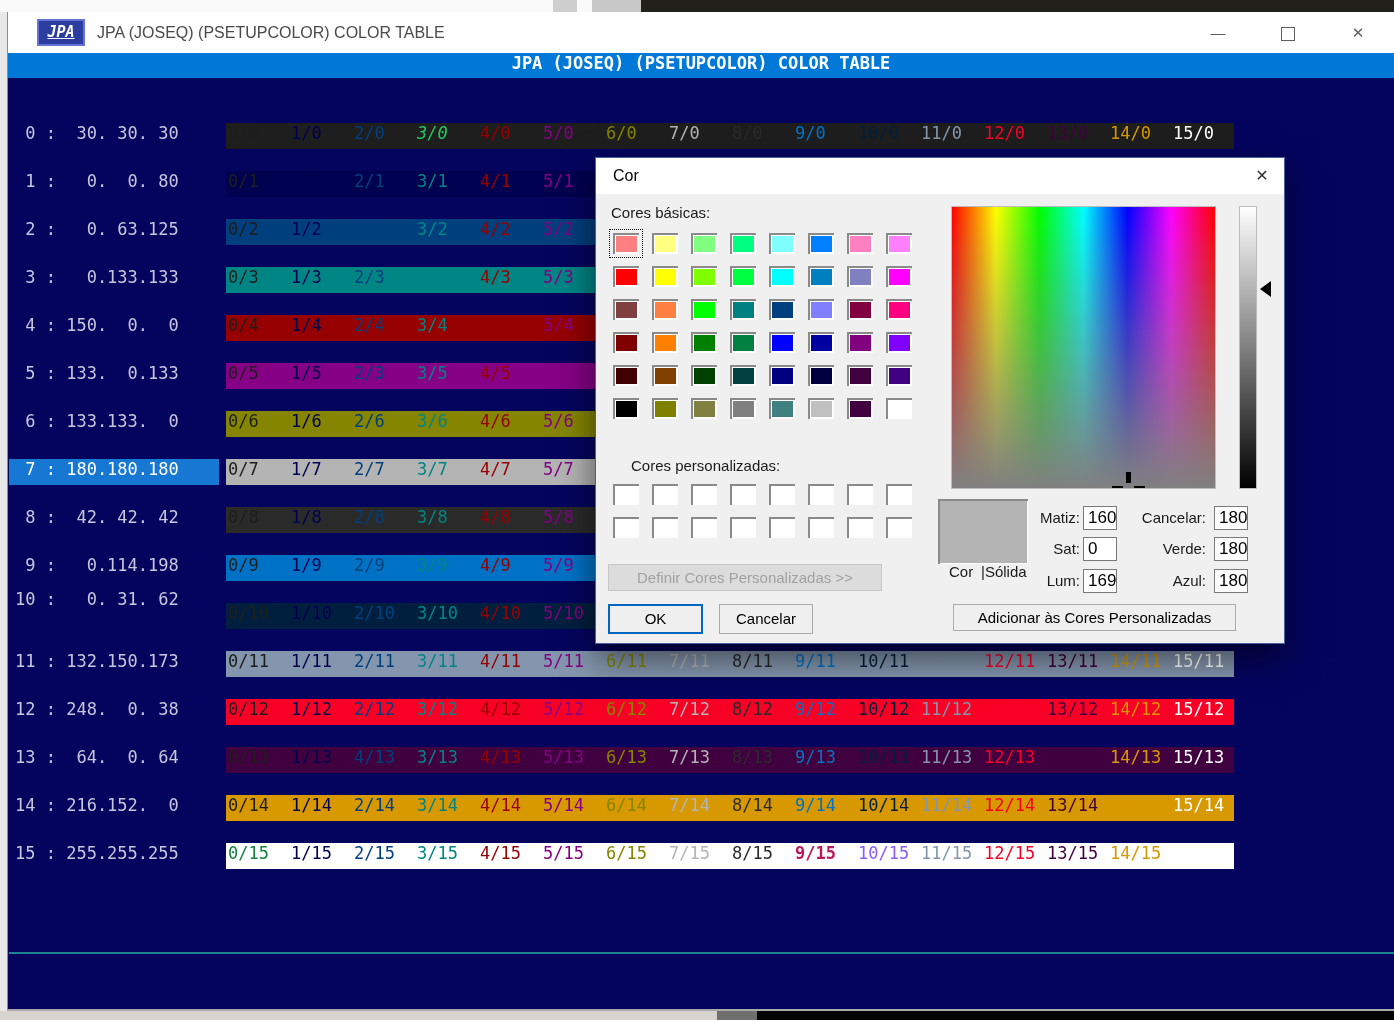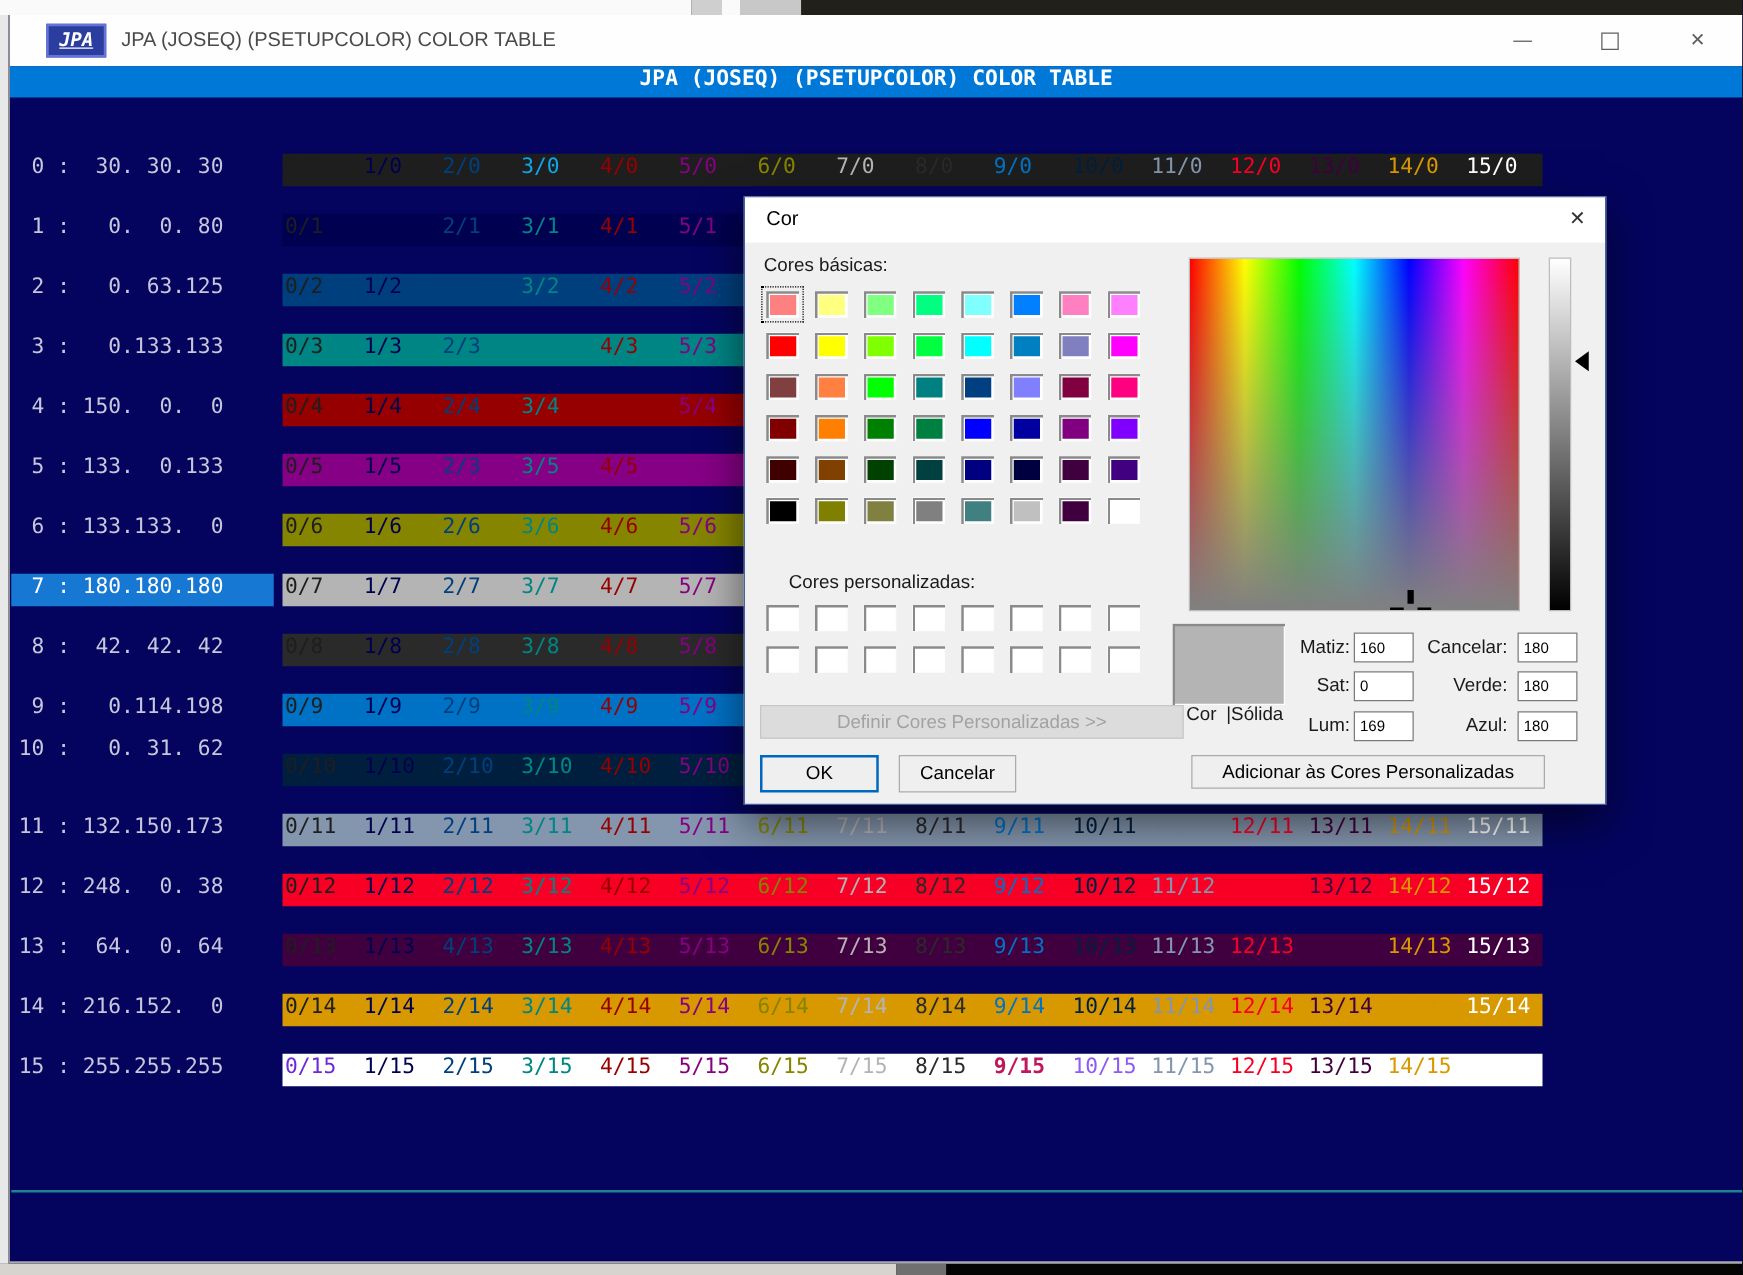--- a/index.html
+++ b/index.html
@@ -55,43 +55,43 @@
   #custom-label { left:15px; top:299px;margin-left:20px; }
   .swgrid { display:grid; grid-template-columns:repeat(8,26px); grid-auto-rows:21px;
             column-gap:13px; row-gap:12px; }
   #basic-grid  { left:17px; top:75px; }
   #custom-grid { left:17px; top:326px; }
   .sw { position:relative; width:26px; height:21px; background:#fff;
         box-shadow:inset 2px 2px 0 #8a8a8a, inset -1px -1px 0 #fdfdfd; }
   .sw i { position:absolute; left:3px; top:3px; right:2px; bottom:2px; }
   .sw.selected { outline:1px dotted #000; outline-offset:3px; }
   .btn { position:absolute; background:#efefef; border:1px solid #ababab; text-align:center; color:#000; }
-  #define-btn { left:12px; top:406px; width:339px; height:27px; line-height:25px;
+  #define-btn { left:12px; top:406px; width:274px; height:27px; line-height:25px;
                 background:#dcdcdc; border-color:#c6c6c6; color:#a2a2a2; }
   #ok-btn     { left:12px; top:446px; width:95px; height:30px; line-height:26px; border:2px solid #0067c0; }
   #cancel-btn { left:123px; top:446px; width:94px; height:30px; line-height:28px; }
   #add-btn    { left:357px; top:446px; width:283px; height:27px; line-height:25px; }
 
   #gradient { left:355px; top:48px; width:265px; height:283px; overflow:hidden; border:1px solid #bdbdbd;
     background:
       linear-gradient(to bottom, rgba(128,128,128,0) 0%, rgba(128,128,128,1) 100%),
       linear-gradient(to right, #ff0000 0%, #ffff00 16.7%, #00ff00 33.3%, #00ffff 50%, #0000ff 66.7%, #ff00ff 83.3%, #ff0000 100%); }
   .xh { position:absolute; background:#000; }
   #lum-slider { left:643px; top:48px; width:18px; height:283px; border:1px solid #bdbdbd;
                 background:linear-gradient(to bottom, #ffffff, #000000); }
   #lum-arrow { left:664px; top:125px; width:0; height:0;
                border-top:8px solid transparent; border-bottom:8px solid transparent;
                border-right:11px solid #000; }
   #preview { left:342px; top:341px; width:90px; height:65px;
              box-shadow:inset 2px 2px 0 #8a8a8a, inset -1px -1px 0 #fdfdfd; }
   #preview-label-color { left:353px; top:405px; }
   #preview-label-solid { left:385px; top:405px; }
   .fld-label { position:absolute; text-align:right; color:#1a1a1a; }
-  .fld { position:absolute; width:48px; height:24px; background:#fff; border:1px solid #7a7a7a;
-         line-height:22px; padding-left:4px; font-size:12px; color:#000; }
+  .fld { position:absolute; width:34px; height:24px; background:#fff; border:1px solid #7a7a7a;
+         line-height:22px; padding-left:4px; font-size:17px; color:#000; }
   #lbl-matiz { left:400px; top:351px; width:84px; } #fld-matiz { left:487px; top:348px; }
   #lbl-sat   { left:400px; top:382px; width:84px; } #fld-sat   { left:487px; top:379px; }
   #lbl-lum   { left:400px; top:414px; width:84px; } #fld-lum   { left:487px; top:411px; }
   #lbl-verm  { left:518px; top:351px; width:92px; } #fld-verm  { left:618px; top:348px; }
   #lbl-verde { left:518px; top:382px; width:92px; } #fld-verde { left:618px; top:379px; }
   #lbl-azul  { left:518px; top:414px; width:92px; } #fld-azul  { left:618px; top:411px; }
 </style>
 </head>
 <body>
 
@@ -116,21 +116,21 @@
       <div class="abs winbtn" id="btn-close">✕</div>
     </div>
     <div class="abs headerbar" style="background: rgb(0, 120, 215);">JPA (JOSEQ) (PSETUPCOLOR) COLOR TABLE</div>
 
     <div id="rows">
         <div class="row-label" style="top: 111px;"> 0 :  30. 30. 30</div>
         <div class="row-band" style="top: 111px; background: rgb(30, 30, 30);">
           <span class="cell" style="color: rgb(30, 30, 30);">0/0</span>
           <span class="cell" style="color: rgb(0, 0, 80);">1/0</span>
           <span class="cell" style="color: rgb(0, 63, 125);">2/0</span>
-          <span class="cell" style="color: #0ea5e9;">3/0</span>
+          <span class="cell" style="color: #22c55e; font-style: italic;">3/0</span>
           <span class="cell" style="color: rgb(150, 0, 0);">4/0</span>
           <span class="cell" style="color: rgb(133, 0, 133);">5/0</span>
           <span class="cell" style="color: rgb(133, 133, 0);">6/0</span>
           <span class="cell" style="color: rgb(180, 180, 180);">7/0</span>
           <span class="cell" style="color: rgb(42, 42, 42);">8/0</span>
           <span class="cell" style="color: rgb(0, 114, 198);">9/0</span>
           <span class="cell" style="color: rgb(0, 31, 62);">10/0</span>
           <span class="cell" style="color: rgb(132, 150, 173);">11/0</span>
           <span class="cell" style="color: rgb(248, 0, 38);">12/0</span>
           <span class="cell" style="color: rgb(64, 0, 64);">13/0</span>
@@ -398,21 +398,21 @@
           <span class="cell" style="color: rgb(0, 114, 198);">9/14</span>
           <span class="cell" style="color: rgb(0, 31, 62);">10/14</span>
           <span class="cell" style="color: rgb(132, 150, 173);">11/14</span>
           <span class="cell" style="color: rgb(248, 0, 38);">12/14</span>
           <span class="cell" style="color: rgb(64, 0, 64);">13/14</span>
           <span class="cell" style="color: rgb(216, 152, 0);">14/14</span>
           <span class="cell" style="color: rgb(255, 255, 255);">15/14</span>
         </div>
         <div class="row-label" style="top: 831px;">15 : 255.255.255</div>
         <div class="row-band" style="top: 831px; background: rgb(255, 255, 255);">
-          <span class="cell" style="color: #6d28d9;">0/15</span>
+          <span class="cell" style="color: #15803d;">0/15</span>
           <span class="cell" style="color: rgb(0, 0, 80);">1/15</span>
           <span class="cell" style="color: rgb(0, 63, 125);">2/15</span>
           <span class="cell" style="color: rgb(0, 133, 133);">3/15</span>
           <span class="cell" style="color: rgb(150, 0, 0);">4/15</span>
           <span class="cell" style="color: rgb(133, 0, 133);">5/15</span>
           <span class="cell" style="color: rgb(133, 133, 0);">6/15</span>
           <span class="cell" style="color: rgb(180, 180, 180);">7/15</span>
           <span class="cell" style="color: rgb(42, 42, 42);">8/15</span>
           <span class="cell" style="color: #be185d; font-weight: bold;">9/15</span>
           <span class="cell" style="color: #8b5cf6;">10/15</span>

